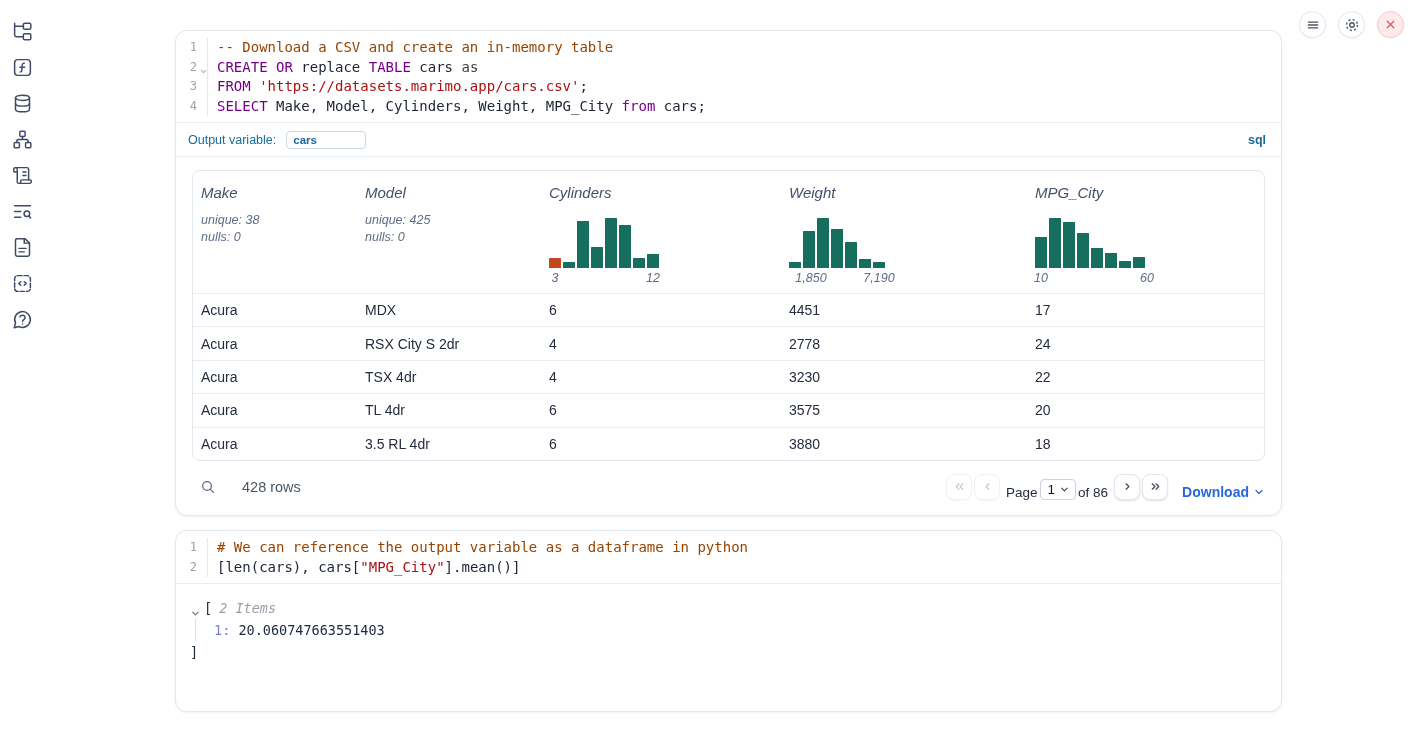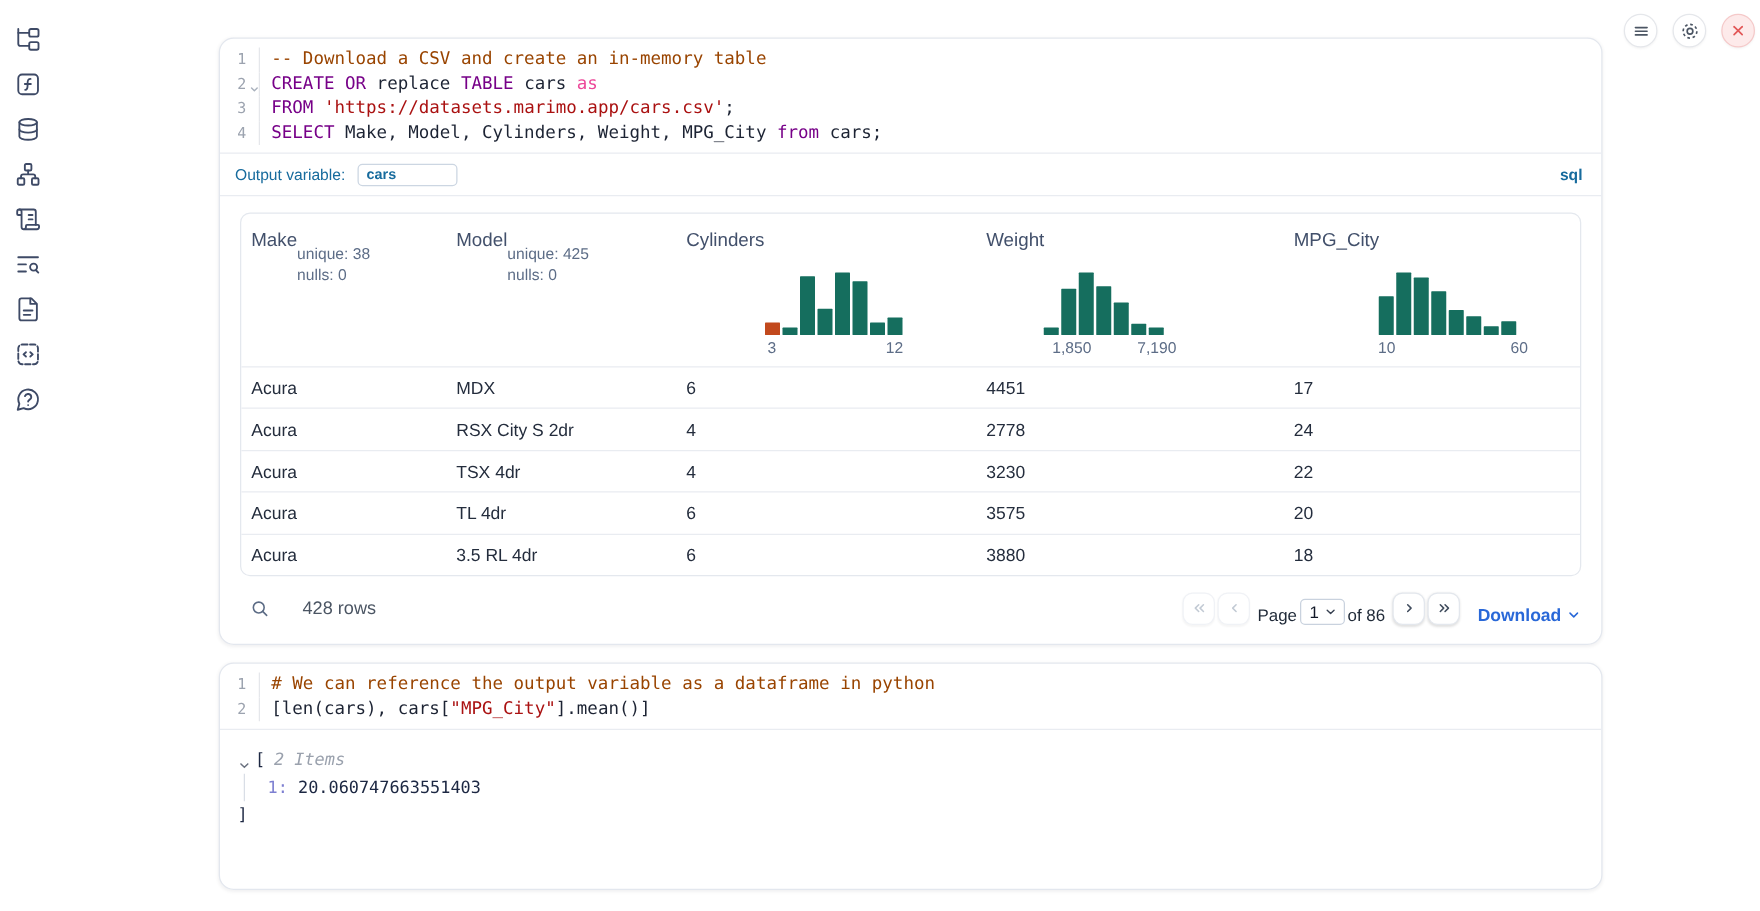--- a/index.html
+++ b/index.html
@@ -38,36 +38,36 @@
   .code-line { display: flex; }
   .gutter {
     flex: 0 0 31px; text-align: right; color: #9ca3af; font-size: 12px;
     padding-right: 10px; position: relative; user-select: none;
   }
   .fold-chevron { position: absolute; right: -1px; top: 5px; width: 9px; height: 9px; color: #a8b0bc; cursor: pointer; }
   .code-body { border-left: 1px solid #e5e7eb; padding-left: 9px; white-space: pre; color: #1c2333; }
   .tok-comment { color: #994400; }
   .tok-keyword { color: #770088; }
   .tok-string  { color: #aa1111; }
-  .tok-kwb     { color: #ec4899; margin-top: 38px; }
+  .tok-kwb     { color: #404040; margin-top: 38px; }
   .tok-plain   { color: #1c2333; }
   .cell-divider { border-top: 1px solid #e9ecf1; }
   
   .outvar-row { height: 33px; display: flex; align-items: center; padding: 0 12px; }
   .outvar-label { font-size: 12.5px; font-weight: 400; color: #176b9d; }
   .outvar-input {
     margin-left: 10px; width: 80px; height: 18px; border: 1px solid #ccd6e2; border-radius: 4px;
     font-size: 11.5px; font-weight: 700; color: #176b9d; padding: 1px 6px;
     font-family: "Liberation Sans", sans-serif; outline: none;
   }
   .lang-badge { margin-left: auto; font-size: 12.5px; font-weight: 700; color: #176b9d; padding-right: 3px; cursor: pointer; }
   
   .table-wrap { margin: 13px 16px 0; border: 1px solid #e4e8ee; border-radius: 8px; overflow: hidden; }
   .tgrid { display: grid; grid-template-columns: 164px 184px 240px 246px 1fr; }
-  .th { height: 122px; padding: 13px 8px 6px; display: flex; cursor: pointer; }
+  .th { height: 122px; padding: 13px 8px 6px; display: flex; flex-direction: column; cursor: pointer; font-style: italic; }
   .th-title { font-size: 15px; color: #42506b; }
   .th-stats { margin-top: 11px; font-size: 12.5px; color: #5d6d87; line-height: 17px; }
   .hist-block { margin-top: auto; }
   .hist { display: flex; align-items: flex-end; gap: 2px; height: 50px; }
   .hist .bar { width: 12px; border-radius: 0.5px; }
   .hist-labels { position: relative; height: 16px; font-size: 12.5px; color: #5d6d87; margin-top: 3px; }
   .hist-labels span { position: absolute; top: 0; transform: translateX(-50%); white-space: nowrap; }
   .trow { height: 33.4px; align-items: center; border-top: 1px solid #e9ecf1; font-size: 14px; color: #242d3d; }
   .trow > div { padding: 0 8px; overflow: hidden; white-space: nowrap; }
   

